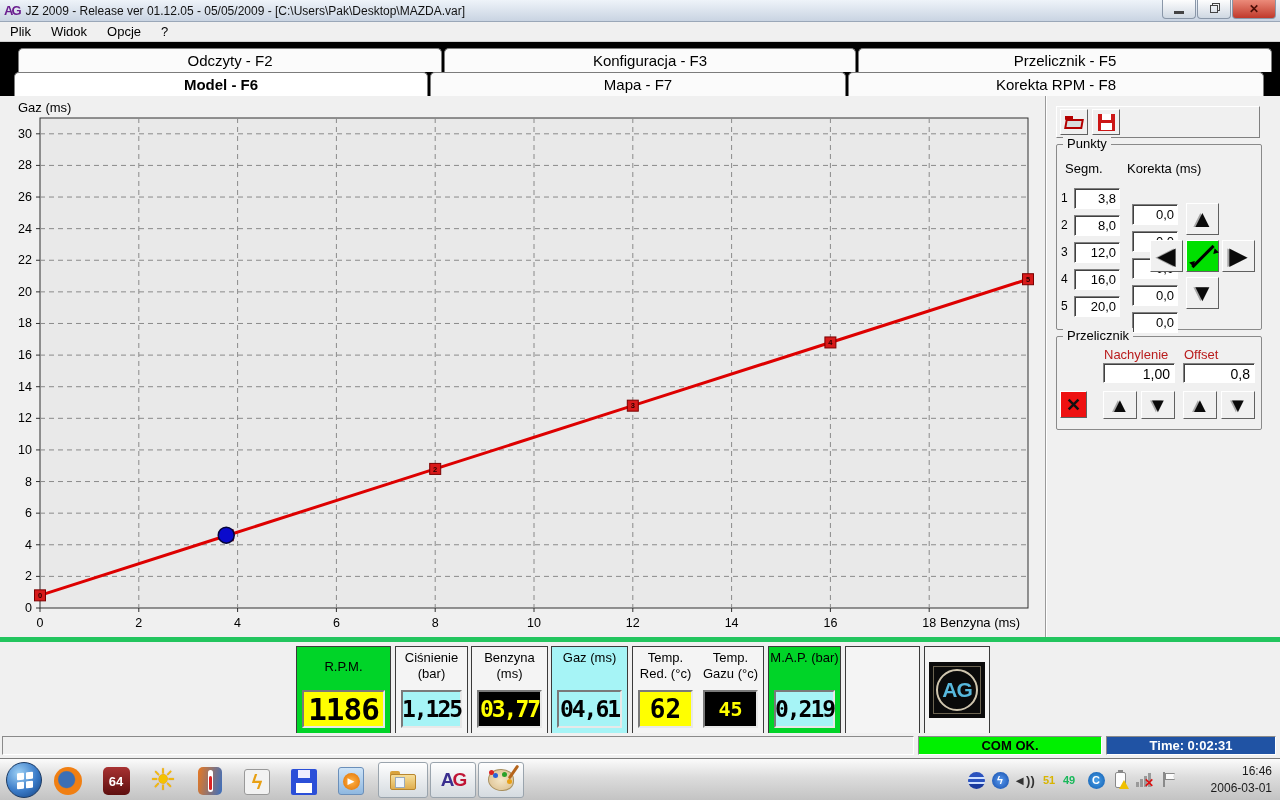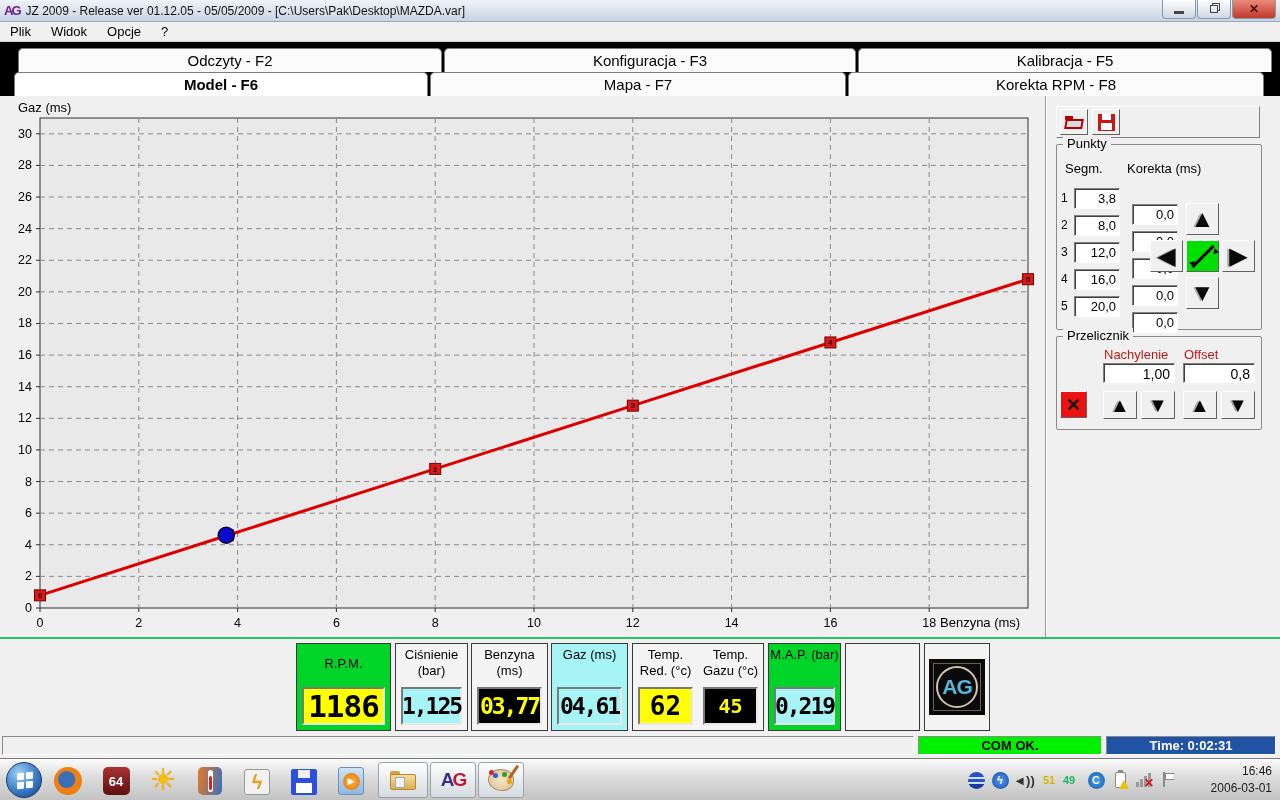--- a/index.html
+++ b/index.html
@@ -79,21 +79,21 @@
     border-color:#808080 #fff #fff #808080; box-shadow:inset 1px 1px 0 #404040;
     font-size:14px; text-align:right; padding:2px 4px 0 0; }
   .sm-btn { position:absolute; width:34px; height:28px; background:#f0f0f0; border:1px solid;
     border-color:#fff #606060 #606060 #fff; display:flex; align-items:center; justify-content:center;
     font-size:20px; color:#0a0a0a; text-shadow:-2px 0 0 #a8a8a8; }
   #reset-x { width:27px; height:27px; background:#ee1111; color:#111; font-weight:bold; font-size:18px;
     text-shadow:none; }
 
   
   #gauges { position:absolute; left:0; top:637px; width:1280px; height:96px; background:#f0f0f0;
-    border-top:2px solid #22c55e; }
+    border-top:5px solid #22c55e; }
   .gpanel { position:absolute; top:4px; height:88px; border:1px solid #3a3a3a;
     display:flex; flex-direction:column; align-items:center; }
   .glabel { font-size:13px; color:#000; text-align:center; line-height:1.25; margin-top:3px; }
   .glabel.push { margin-top:auto; margin-bottom:2px; }
   .gval { margin-top:auto; margin-bottom:5px; width:calc(100% - 10px); height:38px;
     border:2px solid; border-color:#7a7a7a #e8e8e8 #e8e8e8 #7a7a7a;
     font-family:"DejaVu Sans Mono", monospace; font-weight:bold; font-size:23px; letter-spacing:-2px;
     display:flex; align-items:center; justify-content:center; }
   .tempcol { width:50%; height:100%; display:flex; flex-direction:column; align-items:center; }
   #logo-box { position:relative; width:56px; height:56px; background:#0a0a0a; margin:auto;
@@ -203,21 +203,21 @@
   <div id="menubar">
     <span class="menu-item">Plik</span>
     <span class="menu-item">Widok</span>
     <span class="menu-item">Opcje</span>
     <span class="menu-item">?</span>
   </div>
 
   <div id="tabstrip">
     <div class="tab trow1" style="left:18px;width:424px">Odczyty - F2</div>
     <div class="tab trow1" style="left:444px;width:412px">Konfiguracja - F3</div>
-    <div class="tab trow1" style="left:858px;width:414px">Kalibracja - F5</div>
+    <div class="tab trow1" style="left:858px;width:414px">Przelicznik - F5</div>
     <div class="tab trow2 active" style="left:14px;width:414px">Model - F6</div>
     <div class="tab trow2" style="left:430px;width:416px">Mapa - F7</div>
     <div class="tab trow2" style="left:848px;width:416px">Korekta RPM - F8</div>
   </div>
 
   <div id="main">
 
     <div id="chart-wrap">
       <svg id="chart-svg" width="1045" height="541">
           <rect x="40" y="22" width="988" height="490" fill="#e9e9e9" stroke="#303030" stroke-width="1"></rect>

